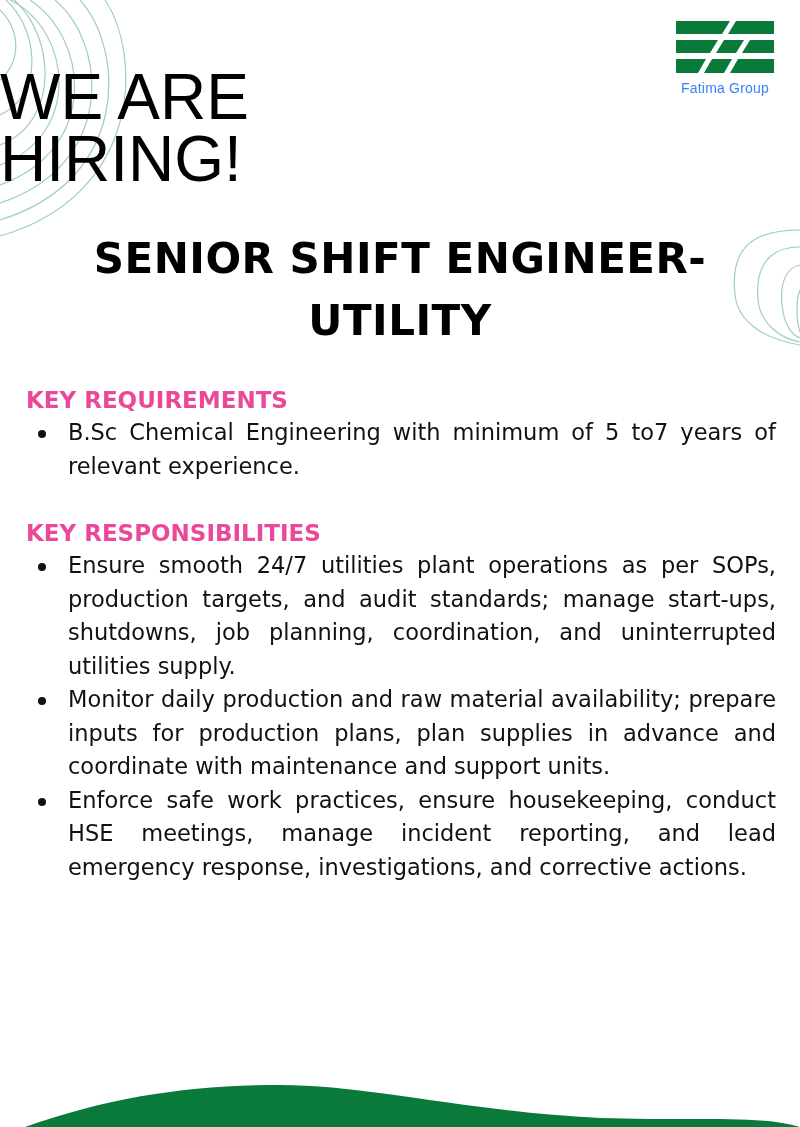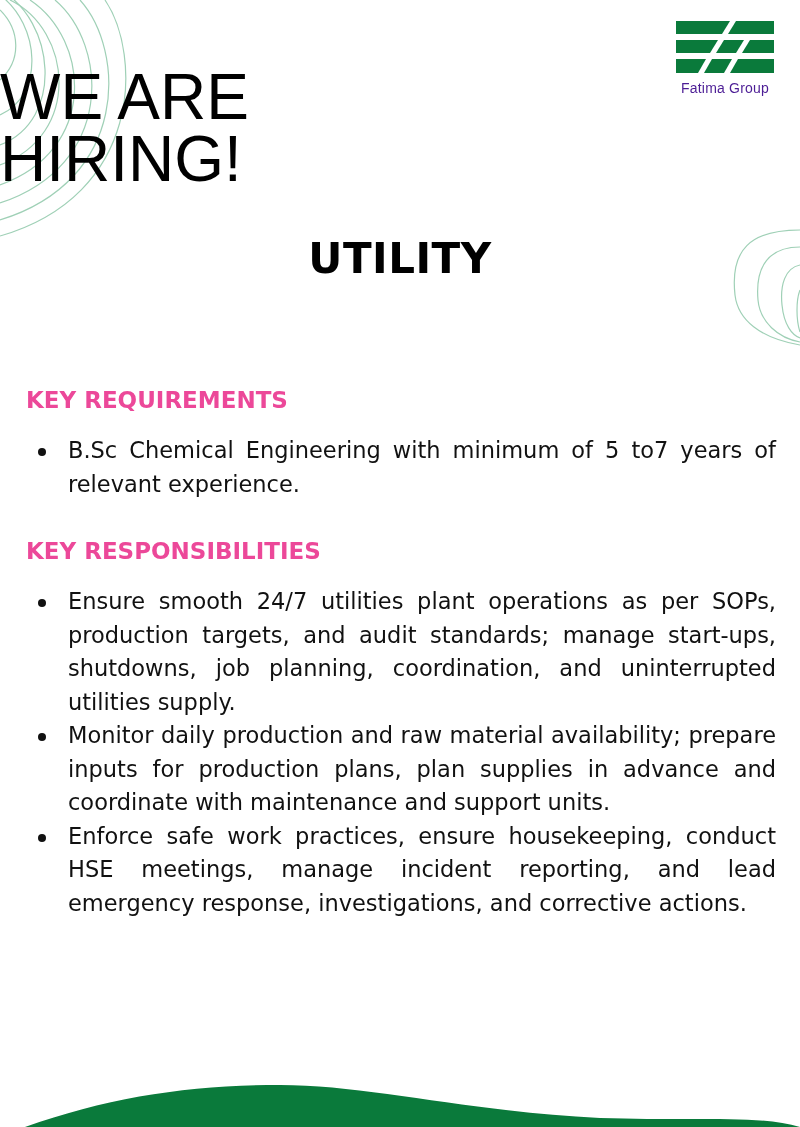--- a/index.html
+++ b/index.html
@@ -6,29 +6,29 @@
     html, body { width: 800px; height: 1127px; background: #ffffff; overflow: hidden; }
     body { position: relative; font-family: "Liberation Sans", sans-serif; color: #111; }
 
     .deco { position: absolute; pointer-events: none; }
     .deco-tl { left: 0; top: 0; width: 160px; height: 240px; }
     .deco-r { right: 0; top: 210px; width: 90px; height: 150px; }
     .wave { position: absolute; left: 0; bottom: 0; width: 800px; height: 70px; }
 
     .logo { position: absolute; left: 672px; top: 18px; width: 108px; }
     .logo svg { display: block; width: 106px; height: 58px; }
-    .logo-text { font-family: "Liberation Sans", sans-serif; font-size: 14px; color: #4c1d95; margin-top: 4px; text-align: center; width: 106px; letter-spacing: 0.2px; }
+    .logo-text { font-family: "Liberation Sans", sans-serif; font-size: 14px; color: #3b82f6; margin-top: 4px; text-align: center; width: 106px; letter-spacing: 0.2px; }
 
     .hero { position: absolute; left: 0; top: 66px; width: 800px; text-align: left; font-family: "Liberation Sans", sans-serif; font-weight: 400; font-size: 64px; line-height: 62px; color: #000; letter-spacing: 0px; }
 
     .job-title { position: absolute; left: 0; top: 228px; width: 800px; text-align: center; font-family: "DejaVu Sans", sans-serif; font-weight: 700; font-size: 42px; line-height: 62px; color: #000; letter-spacing: 0.5px; }
 
     .content { position: absolute; left: 26px; top: 384px; width: 750px; }
     .section-heading { font-family: "DejaVu Sans", sans-serif; font-weight: 700; font-size: 23px; line-height: 32px; color: #ec4899; }
-    .bullets { list-style: none; margin-top: 18px; }
+    .bullets { list-style: none; margin-top: 0; }
     .bullets li { position: relative; padding-left: 42px; font-family: "DejaVu Sans", sans-serif; font-size: 22.5px; line-height: 33.5px; text-align: justify; color: #111; }
     .bullets li .dot { position: absolute; left: 12px; top: 14px; width: 8px; height: 8px; border-radius: 50%; background: #111; }
     .gap { height: 34px; }
   </style>
 </head>
 <body>
 
 <svg class="deco deco-tl" viewBox="0 0 160 240" fill="none" stroke="#9fd0b6" stroke-width="1.2">
   <path d="M0 10 C 20 30, 22 60, 0 80"></path>
   <path d="M0 -5 C 40 25, 45 95, 0 115"></path>
@@ -65,20 +65,21 @@
   </svg>
   <div class="logo-text">Fatima Group</div>
 </div>
 
 <div class="hero">
   <div>WE ARE</div>
   <div>HIRING!</div>
 </div>
 
 <div class="job-title">
+  <div>SENIOR SHIFT ENGINEER-</div>
   <div>UTILITY</div>
 </div>
 
 <div class="content">
   <div class="section-heading">KEY REQUIREMENTS</div>
   <ul class="bullets">
     <li>
       <span class="dot"></span>
       <span>B.Sc Chemical Engineering with minimum of 5 to7 years of relevant experience.</span>
     </li>

